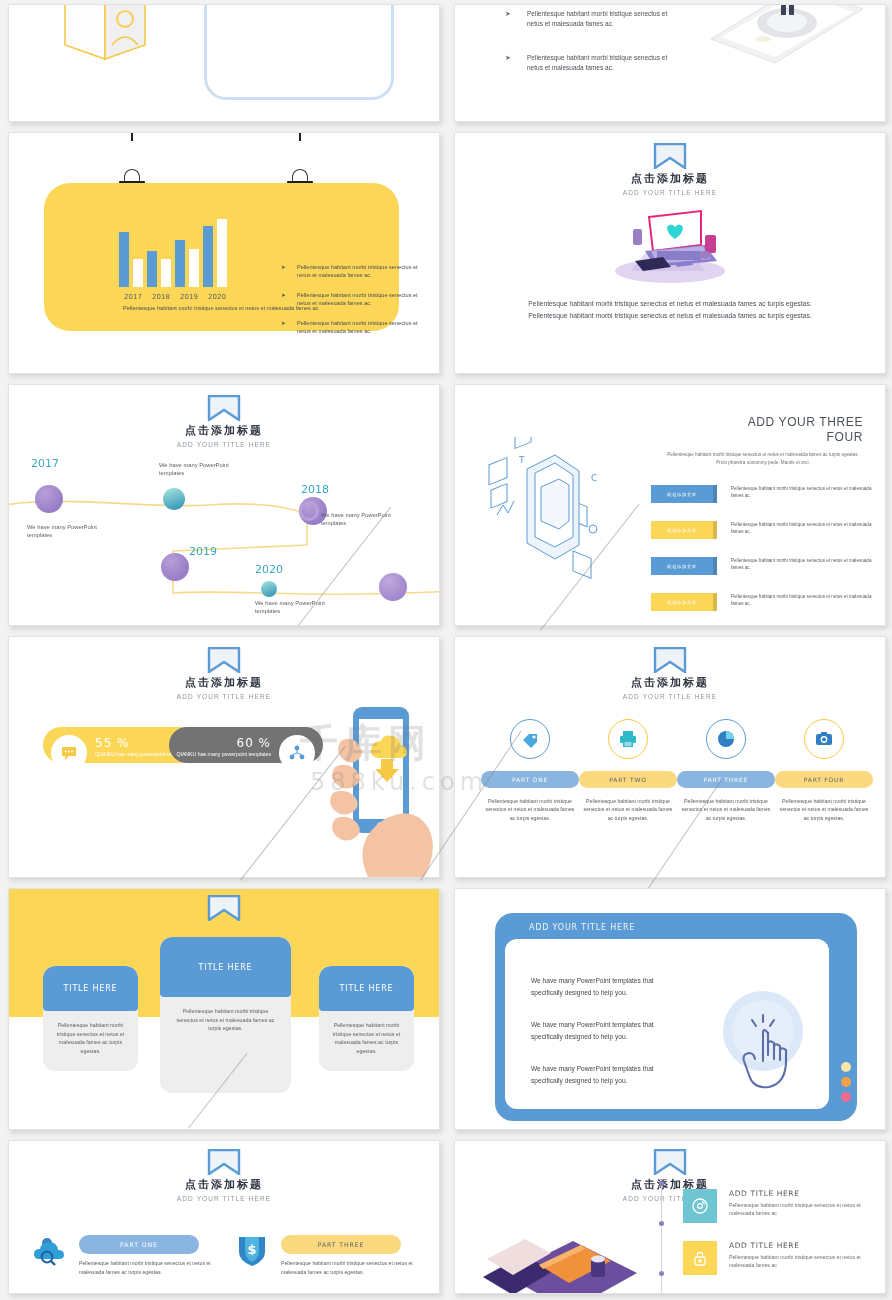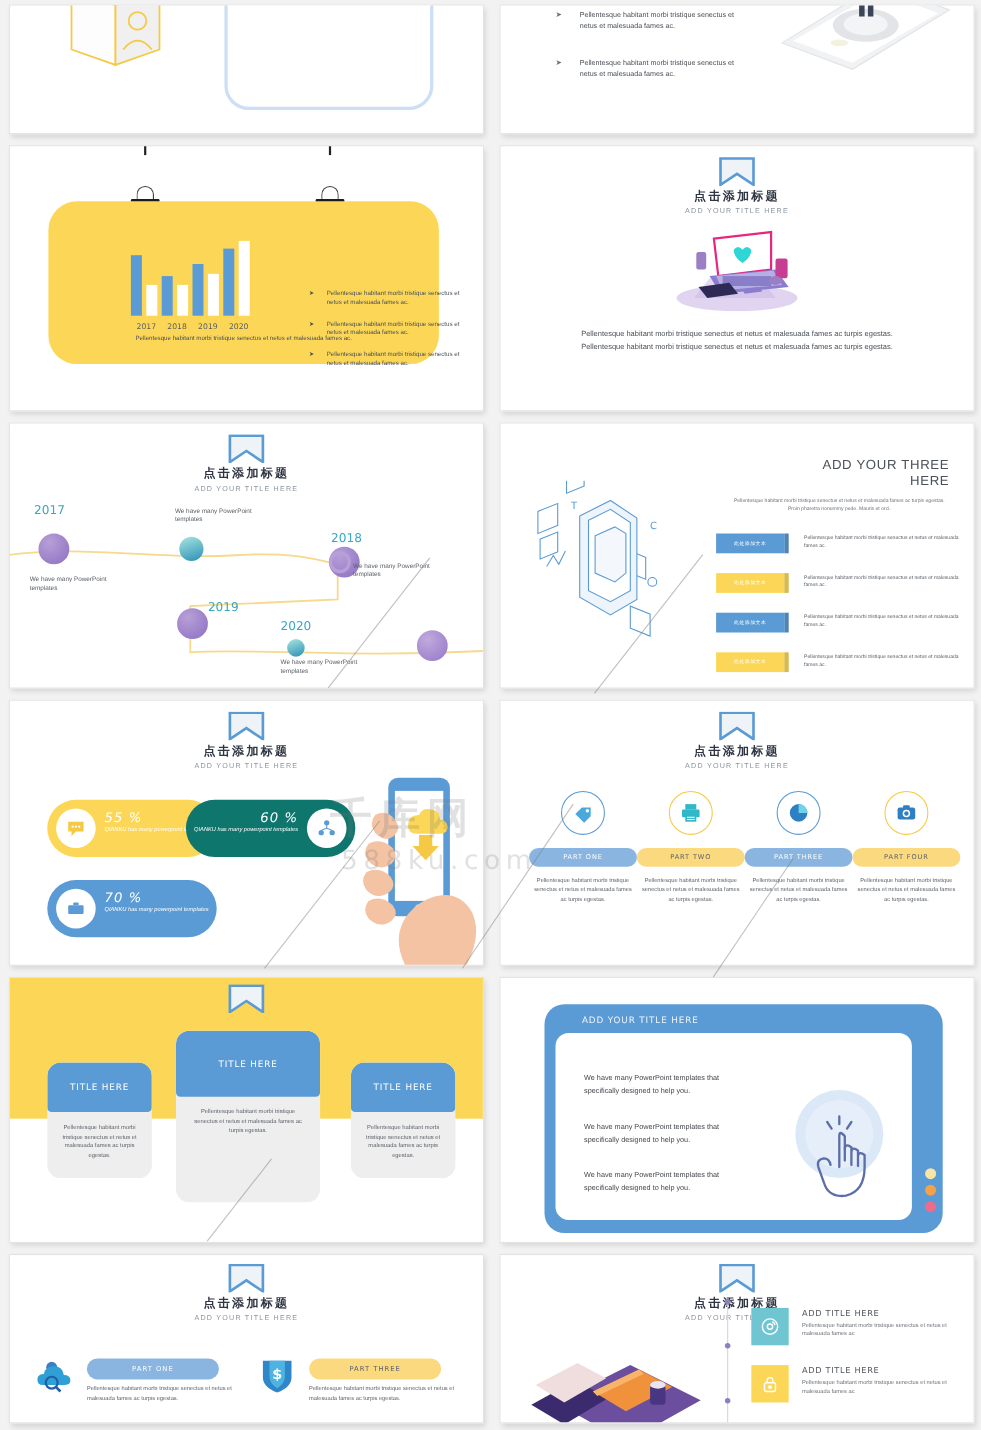--- a/index.html
+++ b/index.html
@@ -108,21 +108,21 @@
   .s6-btn { position:absolute; left:0; top:0; width:62px; height:18px;
             display:flex; align-items:center; justify-content:center;
             font-size:4.4px; color:#fff; letter-spacing:0.5px;
             font-family:"DejaVu Sans", sans-serif; }
   .s6-btn:after{ content:""; position:absolute; right:-4px; top:0; width:4px; height:18px;
                  background:inherit; filter:brightness(0.86); }
   .s6-txt { position:absolute; left:80px; top:0; width:142px;
             font-size:4.6px; color:#5b6168; line-height:1.6; }
 
   
-  .pct-card { position:absolute; width:154px; height:52px; border-radius:26px;font-style:italic; }
+  .pct-card { position:absolute; width:154px; height:36px; border-radius:26px; }
   .pct-card .circ { position:absolute; top:8px; width:36px; height:36px; border-radius:50%; background:#fff;
                     display:flex; align-items:center; justify-content:center; }
   .pct-card .num { position:absolute; top:9px; font-size:12px; color:#fff;
                    font-family:"DejaVu Sans", sans-serif; letter-spacing:1px;}
   .pct-card .cap { position:absolute; top:24px; font-size:5.2px; color:#fff; line-height:1.45; width:96px; }
 
   
   .part-col { position:absolute; width:98px; top:82px; text-align:center; }
   .part-icon { width:40px; height:40px; border-radius:50%; margin:0 auto 12px;
                display:flex; align-items:center; justify-content:center; }
@@ -373,21 +373,21 @@
         <polygon points="72,50 90,42 100,48 100,84 90,92 72,84" fill="#f4f8fd"></polygon>
         <text x="50" y="26" font-size="9" stroke="none" fill="#5b9bd5" font-family="DejaVu Sans">T</text>
         <text x="122" y="44" font-size="9" stroke="none" fill="#5b9bd5" font-family="DejaVu Sans">C</text>
         <circle cx="124" cy="92" r="4"></circle>
         <path d="M28 78 l6 -10 l5 8 l6 -12"></path>
       </svg>
     </div>
 
     <div class="s6-title">
       <div>ADD YOUR THREE</div>
-      <div>HERE</div>
+      <div>FOUR</div>
     </div>
     <div class="s6-sub">Pellentesque habitant morbi tristique senectus et netus et malesuada fames ac turpis egestas. Proin pharetra nonummy pede. Mauris et orci.</div>
 
     <div class="s6-row" style="top:100px">
       <div class="s6-btn" style="background:#5B9BD5">此处添加文本</div>
       <div class="s6-txt">Pellentesque habitant morbi tristique senectus et netus et malesuada fames ac.</div>
     </div>
     <div class="s6-row" style="top:136px">
       <div class="s6-btn" style="background:#FCD757">此处添加文本</div>
       <div class="s6-txt">Pellentesque habitant morbi tristique senectus et netus et malesuada fames ac.</div>
@@ -421,43 +421,33 @@
               <path d="M2 3 h14 v9 h-7 l-4 4 v-4 h-3 z" fill="#f6c945"></path>
               <circle cx="6" cy="7.5" r="1" fill="#fff"></circle>
               <circle cx="9" cy="7.5" r="1" fill="#fff"></circle>
               <circle cx="12" cy="7.5" r="1" fill="#fff"></circle>
             </svg>
       </div>
       <div class="num" style="left:52px">55 %</div>
       <div class="cap" style="left:52px">QIANKU has many powerpoint templates</div>
     </div>
 
-    <div class="pct-card" style="left:160px;top:90px;background:#0f766e">
+    <div class="pct-card" style="left:160px;top:90px;background:#737373">
       <div class="circ" style="right:8px">
         <svg width="18" height="18" viewBox="0 0 18 18" fill="#5b9bd5">
               <circle cx="9" cy="4" r="2.4"></circle>
               <circle cx="4" cy="13" r="2.4"></circle>
               <circle cx="14" cy="13" r="2.4"></circle>
               <path d="M9 6 v3 M4.5 10.5 L9 9 L13.5 10.5" stroke="#5b9bd5" stroke-width="1" fill="none"></path>
             </svg>
       </div>
       <div class="num" style="right:52px">60 %</div>
       <div class="cap" style="right:52px;text-align:right">QIANKU has many powerpoint templates</div>
     </div>
 
-    <div class="pct-card" style="left:34px;top:163px;background:#5B9BD5">
-      <div class="circ" style="left:8px">
-        <svg width="18" height="18" viewBox="0 0 18 18" fill="#5b9bd5">
-              <rect x="2" y="6" width="14" height="8" rx="1"></rect>
-              <rect x="6.5" y="3.5" width="5" height="2.5" rx="1"></rect>
-            </svg>
-      </div>
-      <div class="num" style="left:52px">70 %</div>
-      <div class="cap" style="left:52px">QIANKU has many powerpoint templates</div>
-    </div>
 
 
     <div style="position:absolute;right:-6px;top:60px">
       <svg width="120" height="190" viewBox="0 0 120 190">
         <rect x="28" y="10" width="56" height="126" rx="9" fill="#5b9bd5"></rect>
         <rect x="34" y="22" width="44" height="100" fill="#fff"></rect>
         <circle cx="56" cy="129" r="4" fill="#cfe0f5"></circle>
         <path d="M46 54 q0 -10 10 -10 q3 -7 11 -5 q8 1 8 9 q7 1 7 7 q0 6 -8 6 h-20 q-8 0 -8 -7 z" fill="#fcd757"></path>
         <path d="M56 62 h12 v10 h6 l-12 13 l-12 -13 h6 z" fill="#f6c945"></path>
         <g fill="#f3c3a4">

